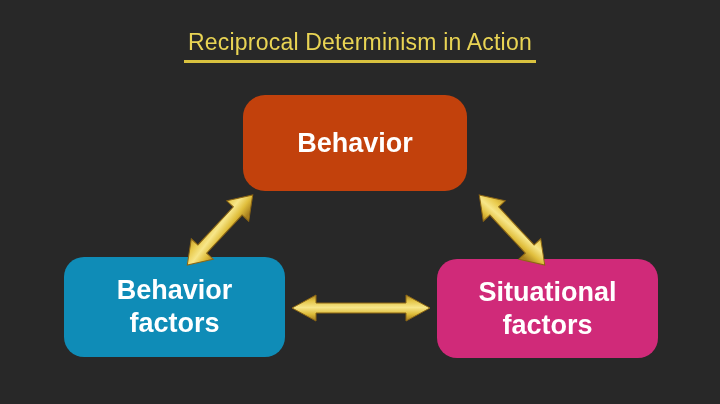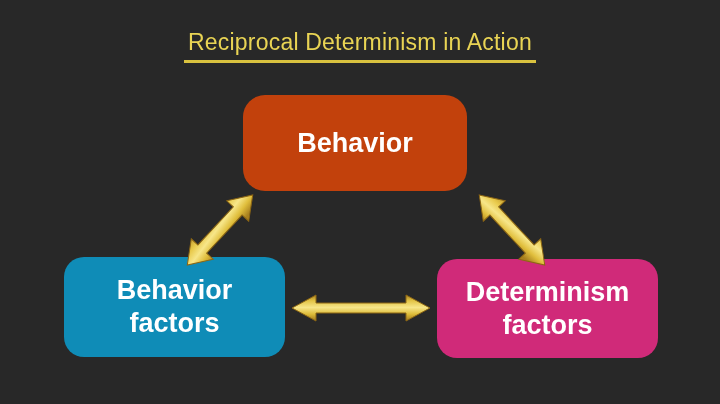--- a/index.html
+++ b/index.html
@@ -83,21 +83,21 @@
 
   <div class="node" id="node-cognitive">
     <span>
       <span class="node-label">Behavior</span>
       <span class="node-label">factors</span>
     </span>
   </div>
 
   <div class="node" id="node-situational">
     <span>
-      <span class="node-label">Determinism</span>
+      <span class="node-label">Situational</span>
       <span class="node-label">factors</span>
     </span>
   </div>
 
   <svg width="0" height="0" style="position:absolute;" aria-hidden="true">
     <defs>
       <linearGradient id="goldDiag" x1="0" y1="0" x2="0.35" y2="1">
         <stop offset="0%" stop-color="#B9902A"></stop>
         <stop offset="28%" stop-color="#E8C94A"></stop>
         <stop offset="52%" stop-color="#F7E689"></stop>

